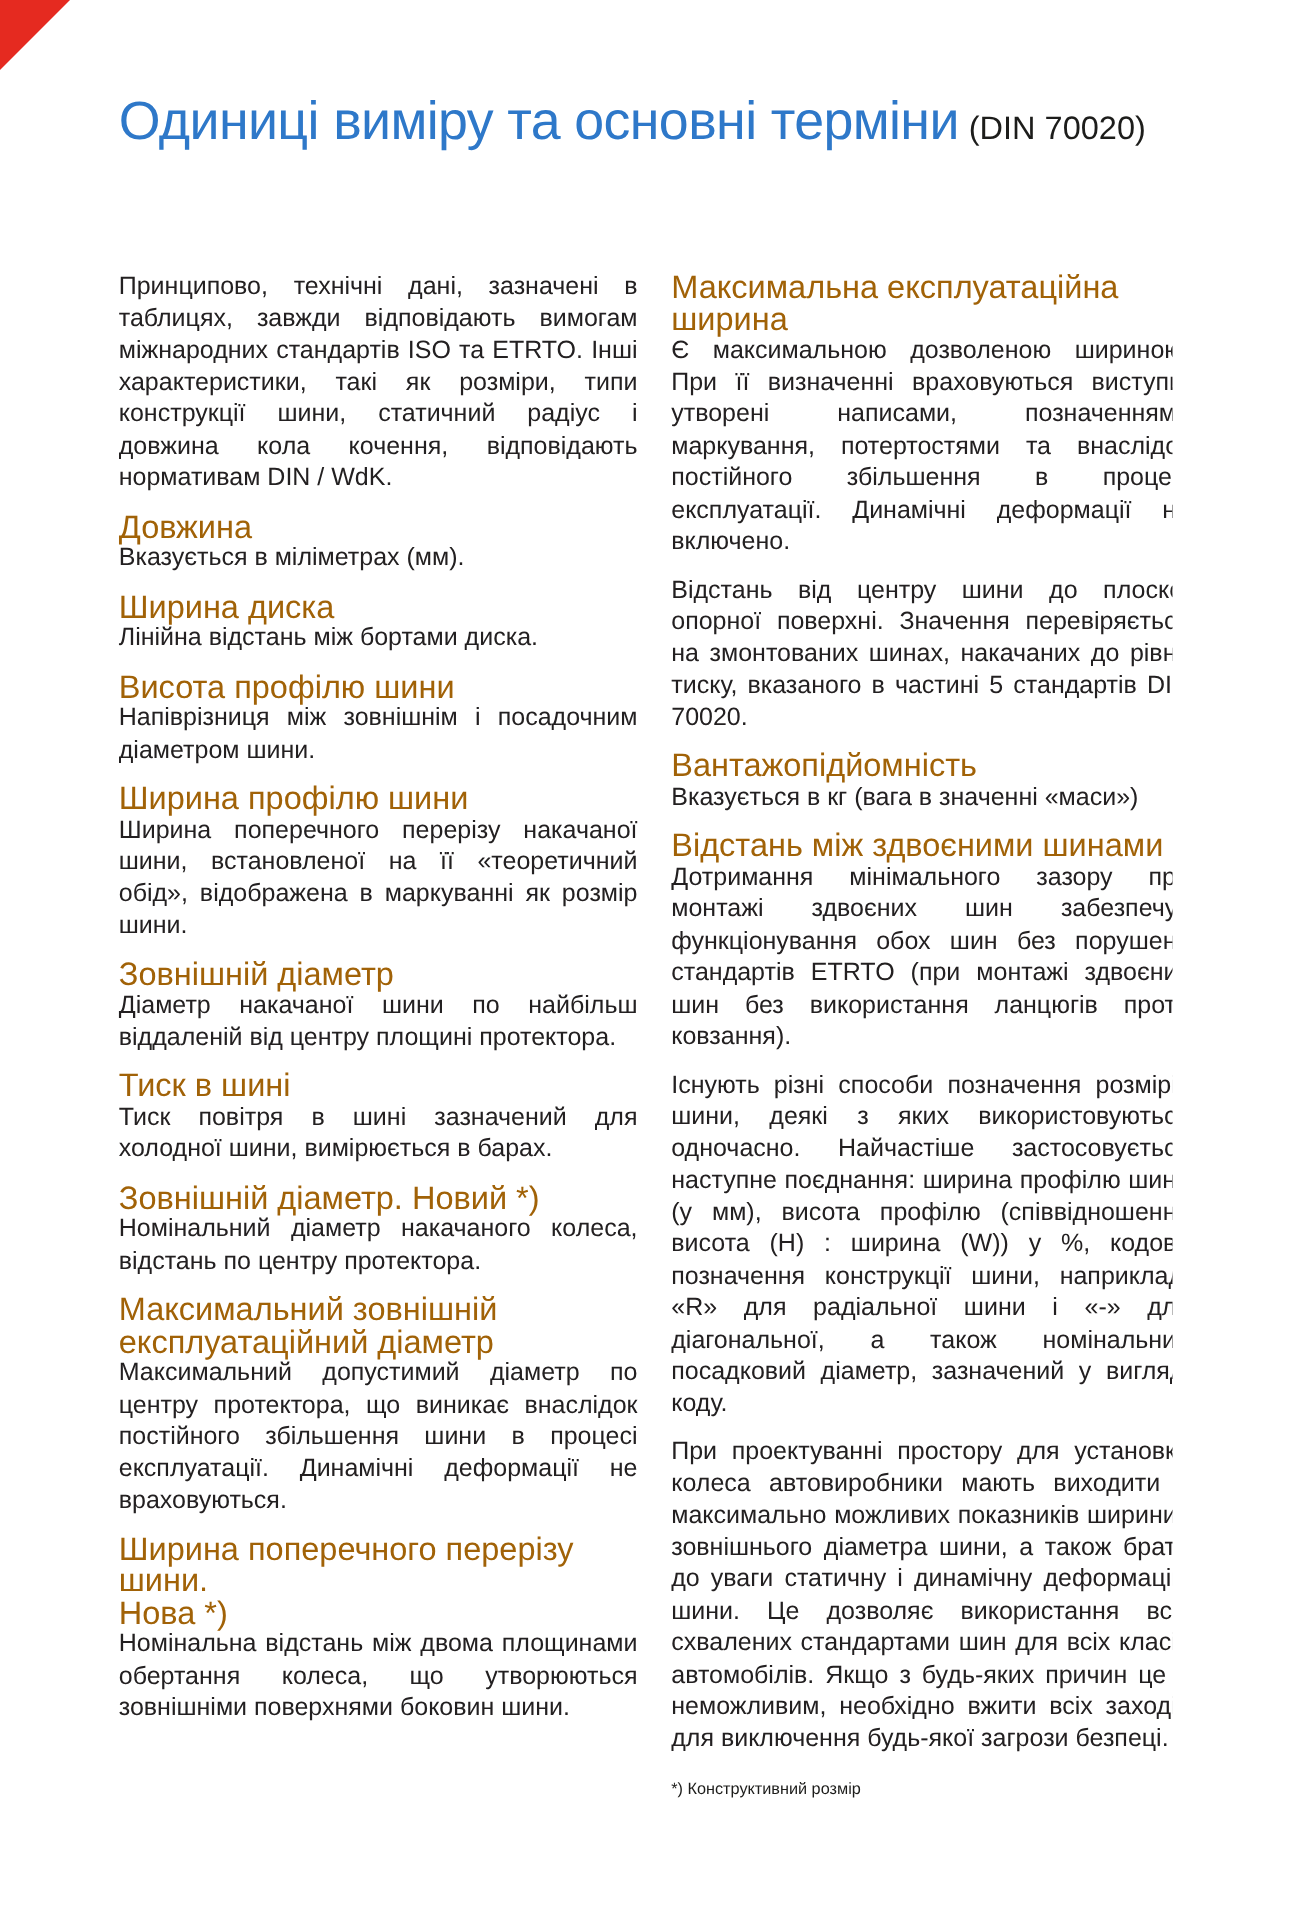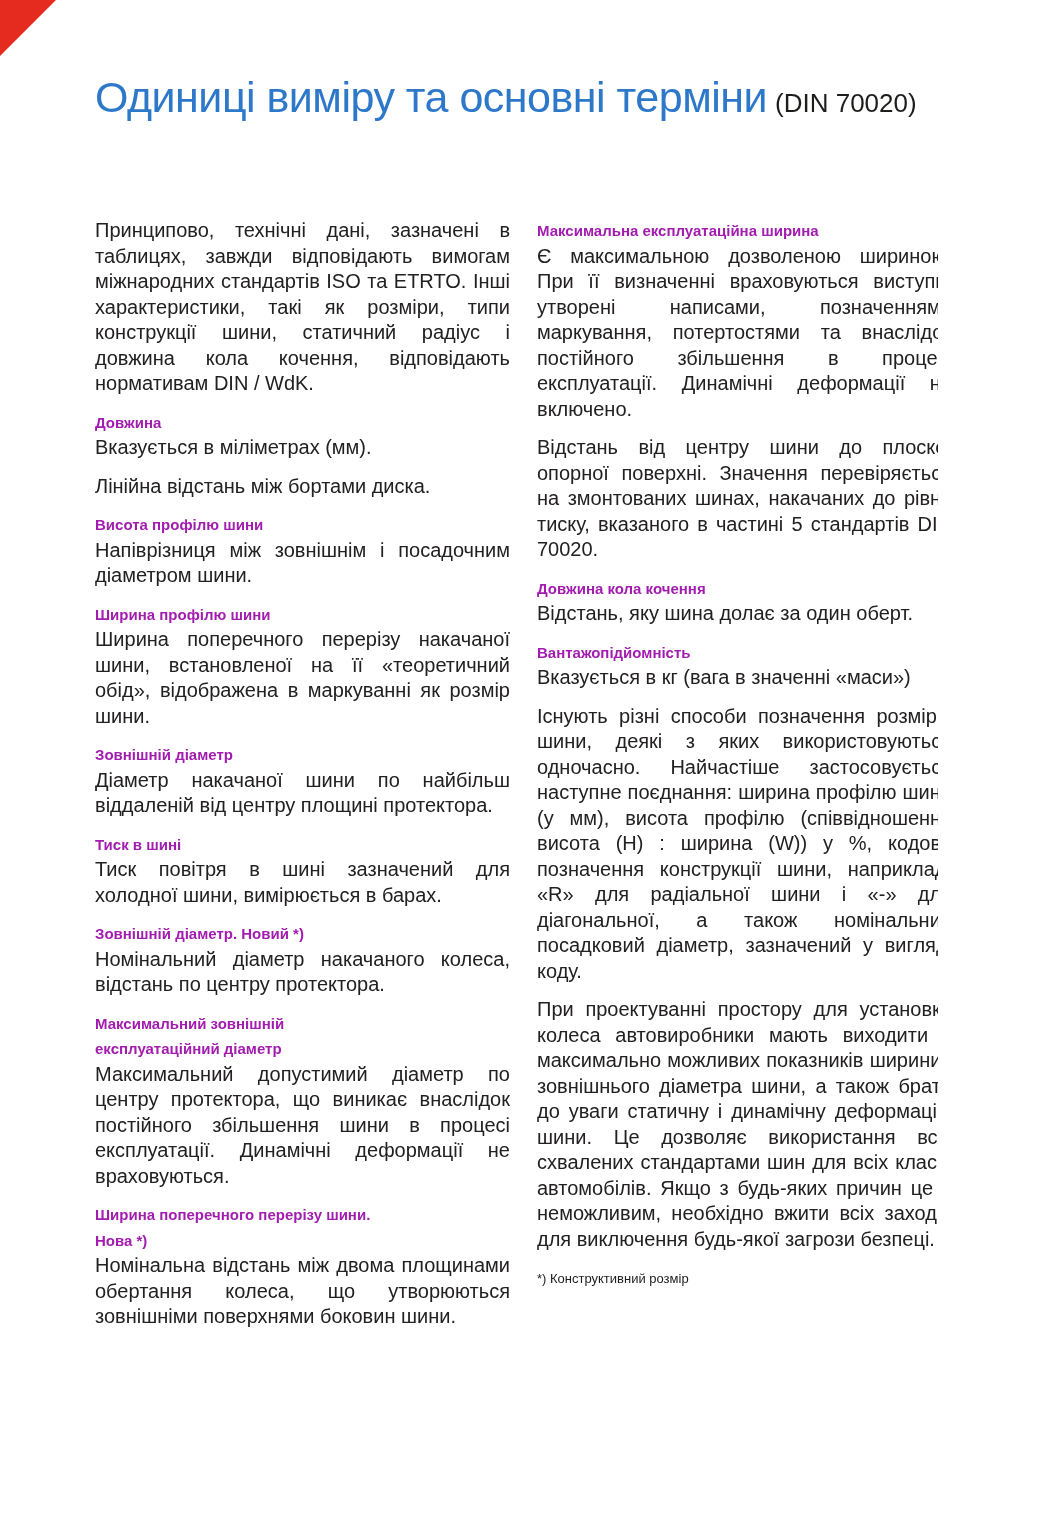--- a/index.html
+++ b/index.html
@@ -42,24 +42,24 @@
     align-items:flex-start;
   }
   .col{
     width:415px;
     flex:0 0 415px;
   }
   .sec{margin-top:13px;}
   .sec:first-child{margin-top:0;}
   .sec h2{
     margin:0;
-    font-size:15px;
+    font-size:26px;
     line-height:25.5px;
-    font-weight:700;
-    color:#a21caf;
+    font-weight:400;
+    color:#a16207;
     white-space:pre-line;
   }
   .sec p{
     margin:0;
     font-size:20px;
     line-height:25.5px;
     text-align:justify;
   }
   .footnote{
     margin-top:16px;
@@ -81,20 +81,21 @@
 
     <div class="col">
       <div class="sec">
         <p>Принципово, технічні дані, зазначені в таблицях, завжди відповідають вимогам міжнародних стандартів ISO та ETRTO. Інші характеристики, такі як розміри, типи конструкції шини, статичний радіус і довжина кола кочення, відповідають нормативам DIN / WdK.</p>
       </div>
       <div class="sec">
         <h2>Довжина</h2>
         <p>Вказується в міліметрах (мм).</p>
       </div>
       <div class="sec">
+        <h2>Ширина диска</h2>
         <p>Лінійна відстань між бортами диска.</p>
       </div>
       <div class="sec">
         <h2>Висота профілю шини</h2>
         <p>Напіврізниця між зовнішнім і посадочним діаметром шини.</p>
       </div>
       <div class="sec">
         <h2>Ширина профілю шини</h2>
         <p>Ширина поперечного перерізу накачаної шини, встановленої на її «теоретичний обід», відображена в маркуванні як розмір шини.</p>
       </div>
@@ -124,26 +125,26 @@
 
     <div class="col">
       <div class="sec">
         <h2>Максимальна експлуатаційна ширина</h2>
         <p>Є максимальною дозволеною шириною. При її визначенні враховуються виступи, утворені написами, позначеннями маркування, потертостями та внаслідок постійного збільшення в процесі експлуатації. Динамічні деформації не включено.</p>
       </div>
       <div class="sec">
         <p>Відстань від центру шини  до плоскої опорної поверхні. Значення перевіряється на змонтованих шинах, накачаних до рівня тиску, вказаного в частині 5 стандартів DIN 70020.</p>
       </div>
       <div class="sec">
-        <h2>Довжина кола кочення</h2>
-        <p>Відстань, яку шина долає за один оберт.</p>
+        <h2>Вантажопідйомність</h2>
+        <p>Вказується в кг (вага в значенні «маси»)</p>
       </div>
       <div class="sec">
-        <h2>Вантажопідйомність</h2>
-        <p>Вказується в кг (вага в значенні «маси»)</p>
+        <h2>Відстань між здвоєними шинами</h2>
+        <p>Дотримання мінімального зазору при монтажі здвоєних шин забезпечує функціонування обох шин без порушеня стандартів ETRTO (при монтажі здвоєних шин без використання ланцюгів проти ковзання).</p>
       </div>
       <div class="sec">
         <p>Існують різні способи позначення розмірів шини, деякі з яких використовуються одночасно. Найчастіше застосовується наступне поєднання: ширина профілю шини (у мм), висота профілю (співвідношення висота (H) : ширина (W)) у %, кодове позначення конструкції шини, наприклад, «R» для радіальної шини і «-» для діагональної, а також номінальний посадковий діаметр, зазначений у вигляді коду.</p>
       </div>
       <div class="sec">
         <p>При проектуванні простору для установки колеса автовиробники мають виходити з максимально можливих показників ширини і зовнішнього діаметра шини, а також брати до уваги статичну і динамічну деформацію шини. Це дозволяє використання всіх схвалених стандартами шин для всіх класів автомобілів. Якщо з будь-яких причин це є неможливим, необхідно вжити всіх заходів для виключення будь-якої загрози безпеці.</p>
       </div>
       <div class="footnote">*) Конструктивний розмір</div>
     </div>
 

